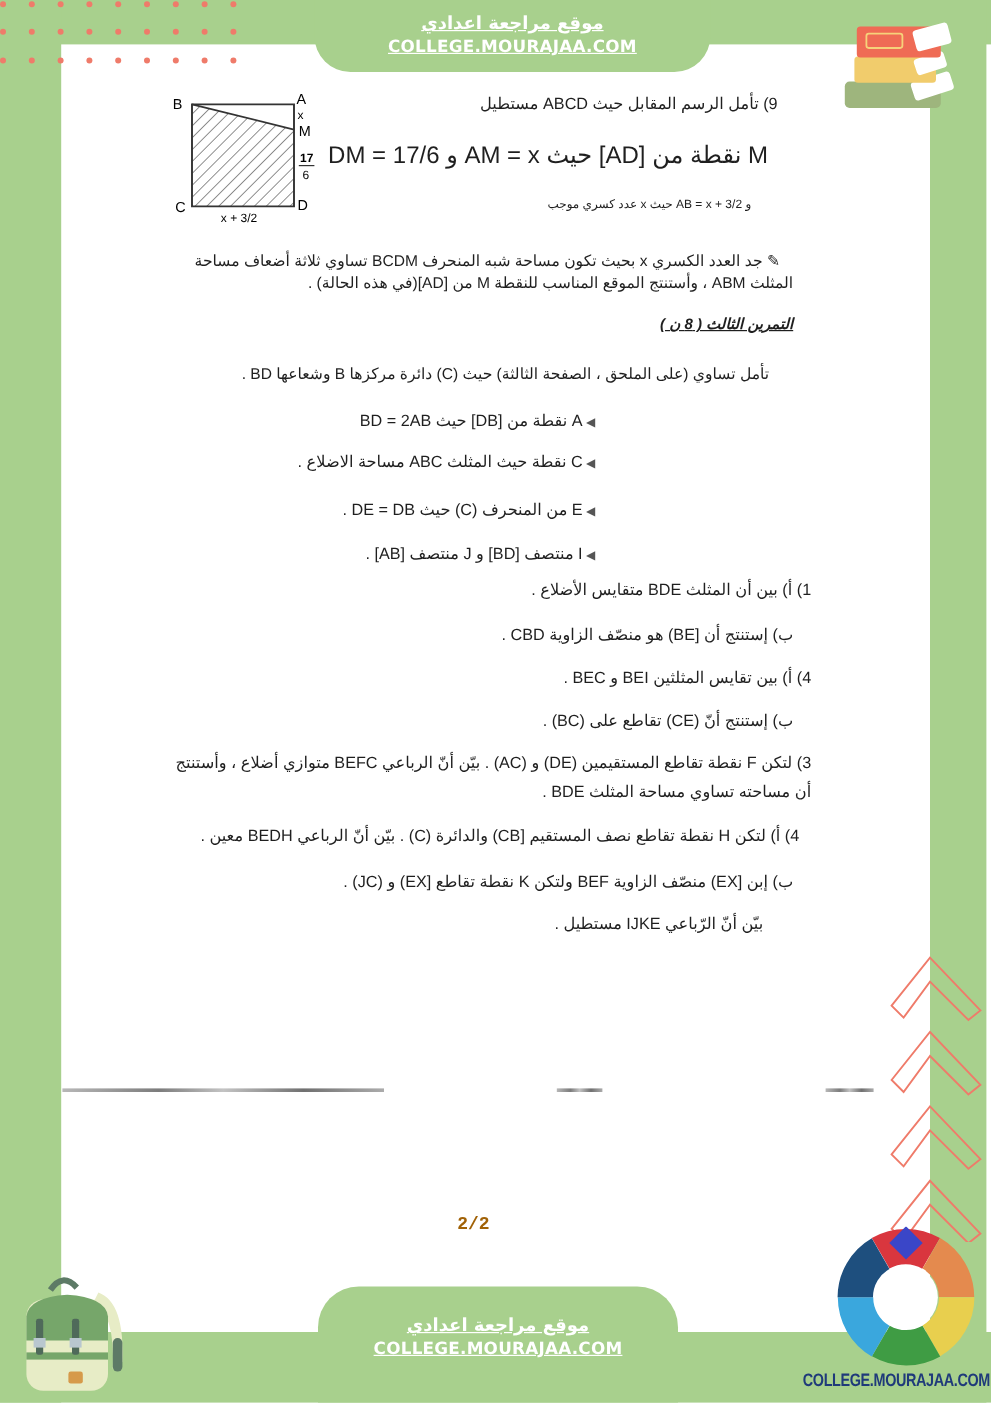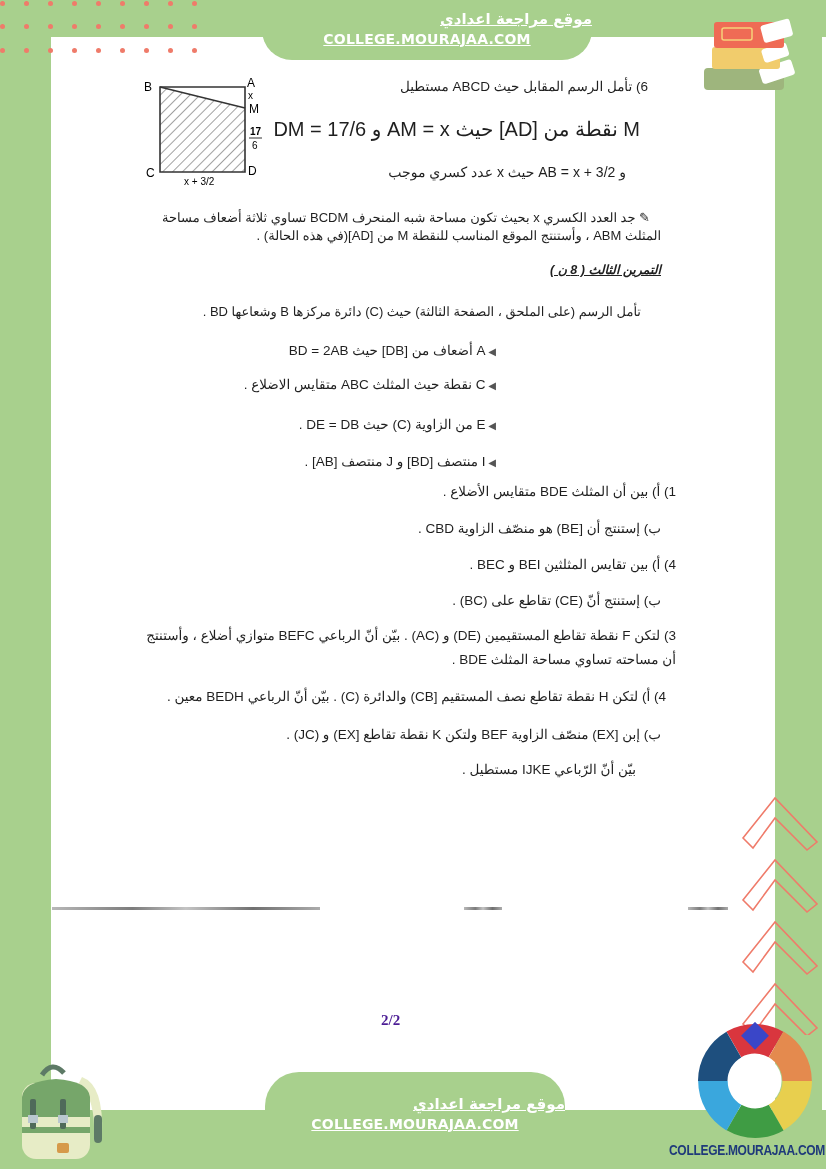--- a/index.html
+++ b/index.html
@@ -8,29 +8,29 @@
 
   .green { background: #a8d08d; position: absolute; }
   #band-top { left: 0; top: 0; width: 826px; height: 37px; }
   #strip-left { left: 0; top: 0; width: 51px; height: 1169px; }
   #strip-right { left: 775px; top: 0; width: 47px; height: 1169px; }
   #band-bottom { left: 0; top: 1110px; width: 826px; height: 59px; }
 
   .tab { position: absolute; background: #a8d08d; text-align: center; color: #fff; }
   #tab-top { left: 262px; top: 0; width: 330px; height: 60px; border-radius: 0 0 30px 30px; padding-top: 9px; }
   #tab-bottom { left: 265px; top: 1072px; width: 300px; height: 97px; border-radius: 34px 34px 0 0; padding-top: 22px; }
-  .tab .ar { font-family: "DejaVu Sans", sans-serif; font-size: 15px; font-weight: bold; text-decoration: underline; line-height: 20px; direction: rtl; text-align: right; }
+  .tab .ar { font-family: "DejaVu Sans", sans-serif; font-size: 15px; font-weight: bold; text-decoration: underline; line-height: 20px; direction: rtl; }
   .tab .en { font-family: "DejaVu Sans", sans-serif; font-size: 14px; font-weight: bold; text-decoration: underline; line-height: 20px; letter-spacing: 0.2px; }
 
   .dots { position: absolute; left: 0; top: 0; width: 200px; height: 60px; }
   .dot { position: absolute; width: 5px; height: 5px; border-radius: 50%; background: #ef7b6a; }
   .line { position: absolute; white-space: nowrap; direction: rtl; font-size: 13.5px; font-family: "Liberation Sans", sans-serif; color: #1f1f1f; }
   .arrow { color: #555; font-size: 10px; }
 
-  #page-number { position: absolute; left: 381px; top: 1012px; font-family: Liberation Serif, serif; font-size: 15px; font-weight: bold; color: #4c1d95; }
+  #page-number { position: absolute; left: 381px; top: 1012px; font-family: Liberation Mono, monospace; font-size: 15px; font-weight: bold; color: #a16207; }
   .scan-rule { position: absolute; top: 907px; height: 3px; background: linear-gradient(90deg, #999 0%, #444 30%, #aaa 50%, #333 75%, #888 100%); opacity: 0.7; }
 
   #chevrons { position: absolute; left: 733px; top: 790px; width: 92px; height: 245px; }
   #logo-wheel { position: absolute; left: 696px; top: 1022px; width: 118px; height: 118px; }
   #logo-caption { position: absolute; left: 668px; top: 1143px; width: 158px; text-align: center; font-family: "Liberation Sans", sans-serif; font-weight: bold; font-size: 12px; color: #1f3a7a; letter-spacing: -0.3px; transform: scaleY(1.25); }
   #books { position: absolute; left: 700px; top: 12px; width: 100px; height: 80px; }
   #backpack { position: absolute; left: 12px; top: 1055px; width: 100px; height: 110px; }
   #figure { position: absolute; left: 140px; top: 75px; width: 130px; height: 120px; }
 </style>
 </head>
@@ -100,32 +100,32 @@
   <text x="108" y="24" font-size="10" font-family="Liberation Sans, sans-serif">x</text>
   <text x="109" y="38" font-size="12" font-family="Liberation Sans, sans-serif">M</text>
   <text x="110" y="60" font-size="10" font-family="Liberation Sans, sans-serif" font-weight="bold">17</text>
   <line x1="109" y1="63" x2="122" y2="63" stroke="#333" stroke-width="1"></line>
   <text x="112" y="74" font-size="10" font-family="Liberation Sans, sans-serif">6</text>
   <text x="6" y="102" font-size="12" font-family="Liberation Sans, sans-serif">C</text>
   <text x="108" y="100" font-size="12" font-family="Liberation Sans, sans-serif">D</text>
   <text x="44" y="110" font-size="10" font-family="Liberation Sans, sans-serif">x + 3/2</text>
 </svg>
 
-<div class="line" style="right:178px;top:78px;font-size:13.5px">6) تأمل الرسم المقابل حيث ABCD مستطيل</div>
+<div class="line" style="right:178px;top:78px;font-size:13.5px">9) تأمل الرسم المقابل حيث ABCD مستطيل</div>
 <div class="line" style="right:186px;top:117px;font-size:20px">M نقطة من [AD] حيث AM = x و DM = 17/6</div>
-<div class="line" style="right:200px;top:164px;font-size:14px">و AB = x + 3/2 حيث x عدد كسري موجب</div>
+<div class="line" style="right:200px;top:164px;font-size:10px">و AB = x + 3/2 حيث x عدد كسري موجب</div>
 <div class="line" style="right:176px;top:210px;font-size:13px"><span>✎ </span><span>جد العدد الكسري x بحيث تكون مساحة شبه المنحرف BCDM تساوي ثلاثة أضعاف مساحة</span></div>
 <div class="line" style="right:165px;top:228px;font-size:13px">المثلث ABM ، وأستنتج الموقع المناسب للنقطة M من [AD](في هذه الحالة) .</div>
 
 <div class="line" style="right:165px;top:262px;font-size:12.5px;font-style:italic;font-weight:bold;text-decoration:underline">التمرين الثالث ( 8 ن )</div>
-<div class="line" style="right:185px;top:304px;font-size:13px">تأمل الرسم (على الملحق ، الصفحة الثالثة) حيث (C) دائرة مركزها B وشعاعها BD .</div>
+<div class="line" style="right:185px;top:304px;font-size:13px">تأمل تساوي (على الملحق ، الصفحة الثالثة) حيث (C) دائرة مركزها B وشعاعها BD .</div>
 
-<div class="line" style="right:330px;top:342px"><span class="arrow">◀ </span><span>A أضعاف من [DB] حيث BD = 2AB</span></div>
-<div class="line" style="right:330px;top:376px"><span class="arrow">◀ </span><span>C نقطة حيث المثلث ABC متقايس الاضلاع .</span></div>
-<div class="line" style="right:330px;top:416px"><span class="arrow">◀ </span><span>E من الزاوية (C) حيث DE = DB .</span></div>
+<div class="line" style="right:330px;top:342px"><span class="arrow">◀ </span><span>A نقطة من [DB] حيث BD = 2AB</span></div>
+<div class="line" style="right:330px;top:376px"><span class="arrow">◀ </span><span>C نقطة حيث المثلث ABC مساحة الاضلاع .</span></div>
+<div class="line" style="right:330px;top:416px"><span class="arrow">◀ </span><span>E من المنحرف (C) حيث DE = DB .</span></div>
 <div class="line" style="right:330px;top:453px"><span class="arrow">◀ </span><span>I منتصف [BD] و J منتصف [AB] .</span></div>
 
 <div class="line" style="right:150px;top:483px">1) أ) بين أن المثلث BDE متقايس الأضلاع .</div>
 <div class="line" style="right:165px;top:520px">ب) إستنتج أن [BE) هو منصّف الزاوية CBD .</div>
 <div class="line" style="right:150px;top:556px">4) أ) بين تقايس المثلثين BEI و BEC .</div>
 <div class="line" style="right:165px;top:592px">ب) إستنتج أنّ (CE) تقاطع على (BC) .</div>
 <div class="line" style="right:150px;top:627px">3) لتكن F نقطة تقاطع المستقيمين (DE) و (AC) .  بيّن أنّ الرباعي BEFC متوازي أضلاع ، وأستنتج</div>
 <div class="line" style="right:150px;top:651px">أن مساحته تساوي مساحة المثلث BDE .</div>
 <div class="line" style="right:160px;top:688px">4) أ) لتكن H نقطة تقاطع نصف المستقيم [CB) والدائرة (C) .  بيّن أنّ الرباعي BEDH معين .</div>
 <div class="line" style="right:165px;top:726px">ب) إبن [EX) منصّف الزاوية BEF  ولتكن K نقطة تقاطع  [EX) و (JC) .</div>

